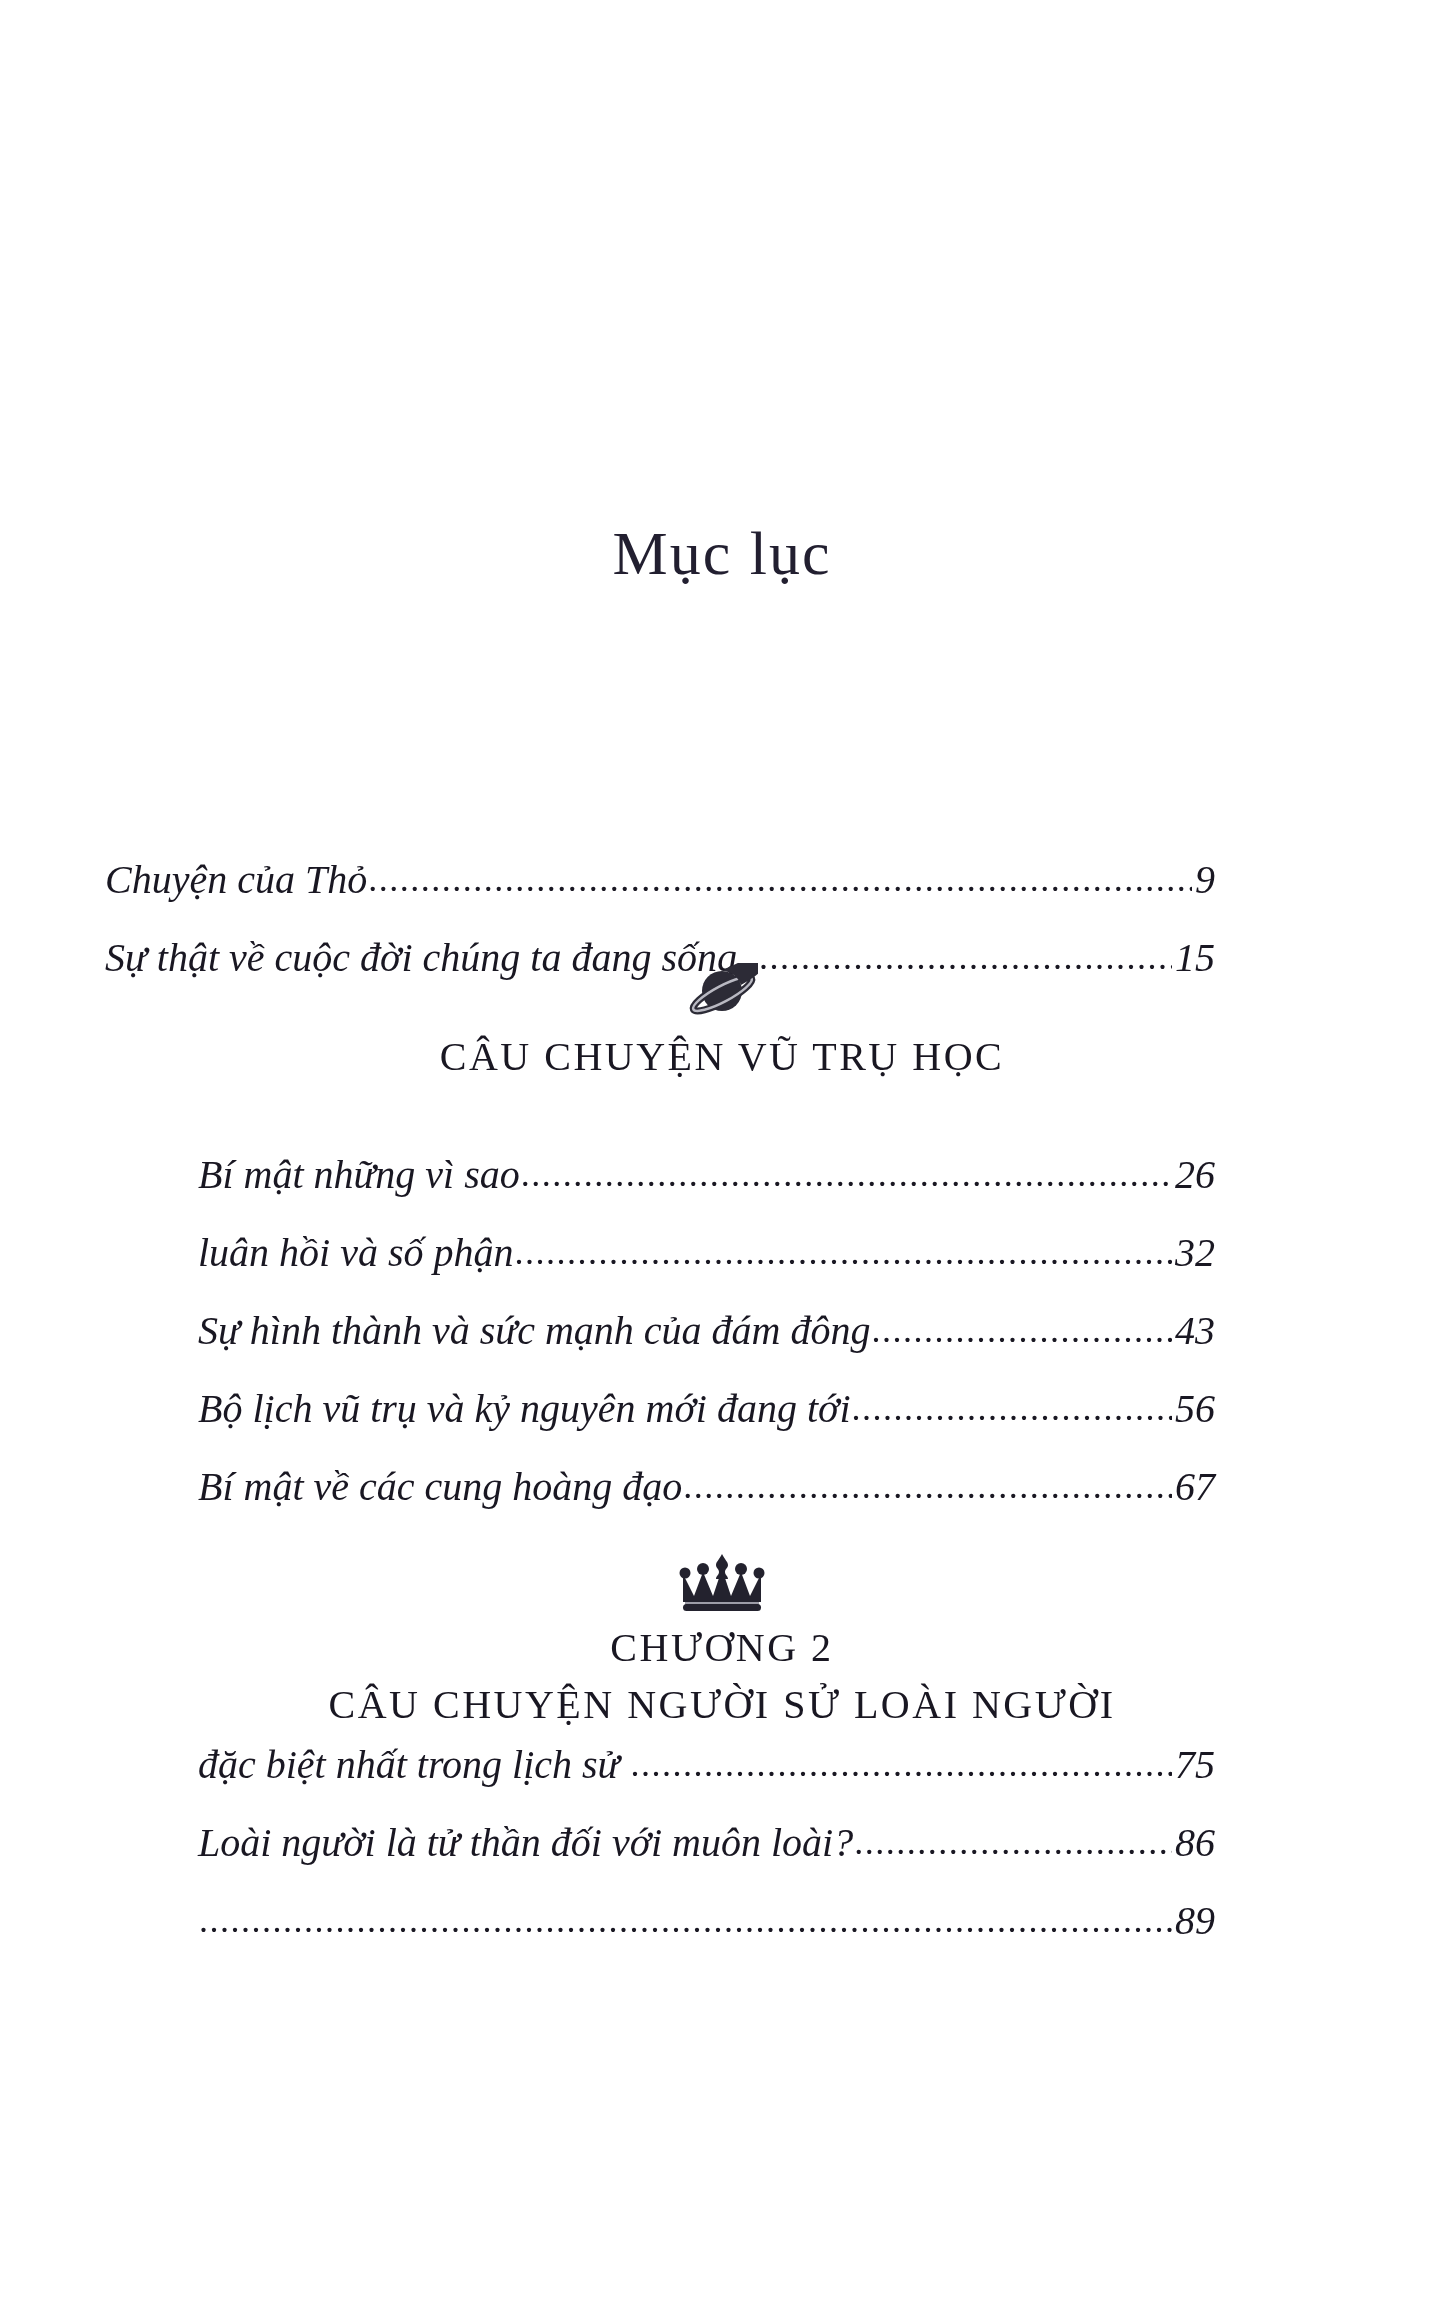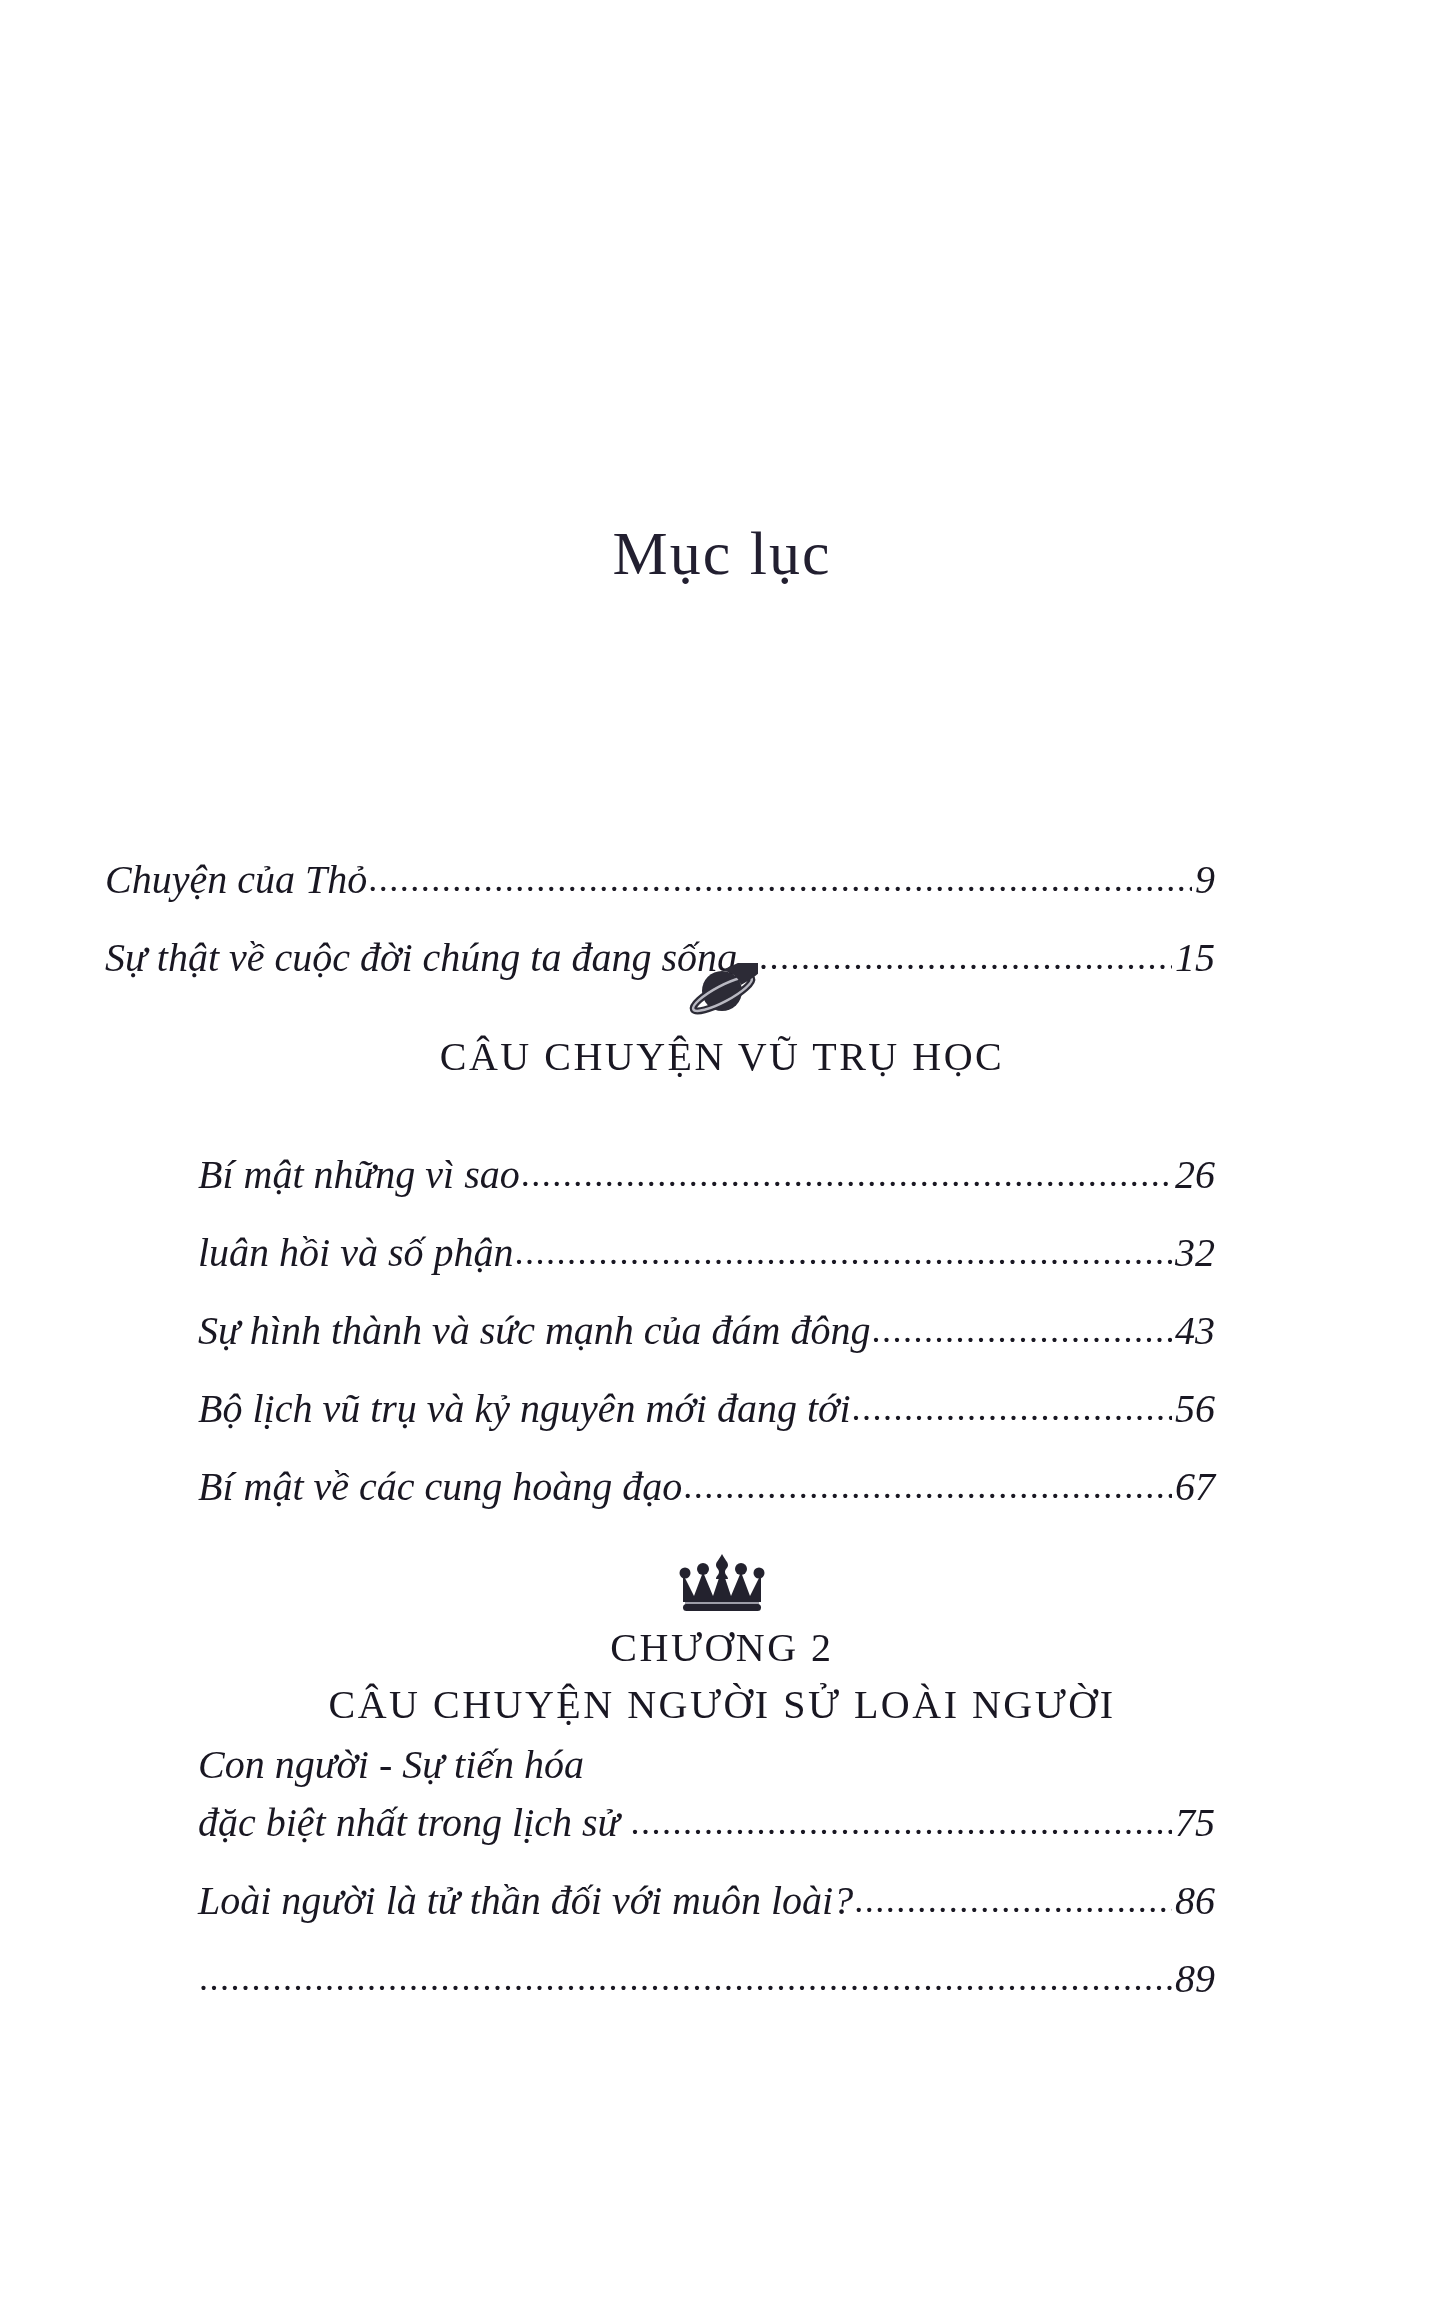--- a/index.html
+++ b/index.html
@@ -211,21 +211,20 @@
         <rect x="7" y="52" width="78" height="7" rx="3.5" fill="#23222e"></rect>
       </svg>
     </span>
     <div class="chap-num">CHƯƠNG 2</div>
     <div class="chap-name">CÂU CHUYỆN NGƯỜI SỬ LOÀI NGƯỜI</div>
   </div>
 
   <div class="block-ch2">
 
     <div>
-      <div class="sub-line">Con người - Sự tiến hóa</div>
       <div class="entry">
         <span class="label">đặc biệt nhất trong lịch sử </span>
         <span class="leader">............................................................................................................................................................................</span>
         <span class="pageno">75</span>
       </div>
     </div>
 
     <div class="entry">
       <span class="label">Loài người là tử thần đối với muôn loài?</span>
       <span class="leader">............................................................................................................................................................................</span>

